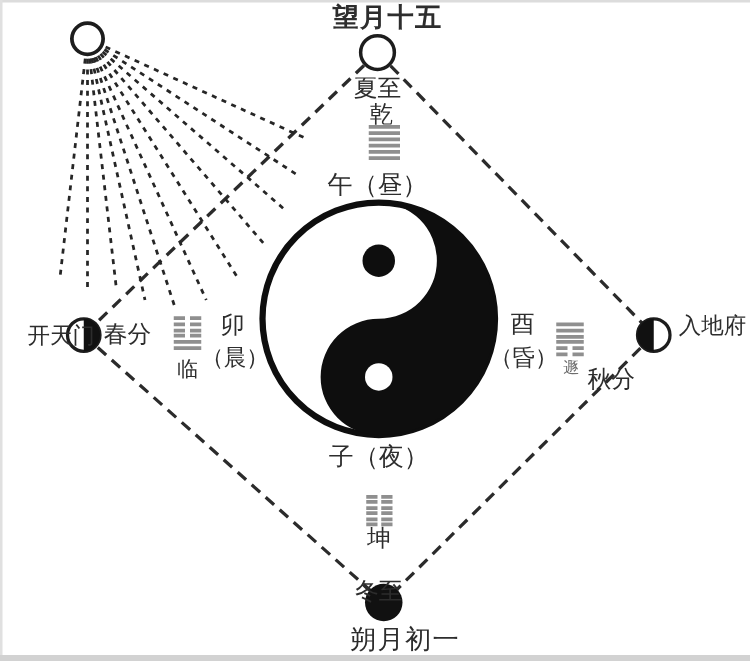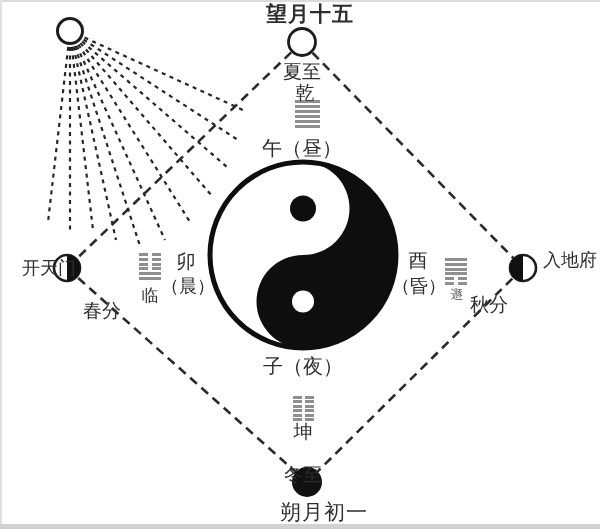--- a/index.html
+++ b/index.html
@@ -187,21 +187,21 @@
   <div class="lbl sz18" style="left:188px; top:286px;">（晨）</div>
   <div class="lbl sz19" style="left:418px; top:260px;">酉</div>
   <div class="lbl sz18" style="left:419px; top:286px;">（昏）</div>
 
   <div class="lbl sz20" style="left:303px; top:366px;">子（夜）</div>
   <div class="lbl sz19" style="left:303px; top:431px;">坤</div>
   <div class="lbl sz19" style="left:303px; top:456px;margin-top:18px;">冬至</div>
   <div class="lbl sz21" style="left:324px; top:512px;">朔月初一</div>
 
   <div class="lbl sz18" style="left:27px;  top:268px;padding-left:44px;">开天门</div>
-  <div class="lbl sz19" style="left:102px; top:268px;margin-top:42px;">春分</div>
+  <div class="lbl sz19" style="left:102px; top:268px;">春分</div>
   <div class="lbl sz17" style="left:150px; top:295px;">临</div>
 
   <div class="lbl sz13" style="left:457px; top:294px;">遯</div>
   <div class="lbl sz19" style="left:489px; top:268px;margin-top:36px;">秋分</div>
   <div class="lbl sz18" style="left:570px; top:260px;">入地府</div>
 
   <div class="edge top"></div>
   <div class="edge left"></div>
   <div class="edge bottom"></div>
 </div>

